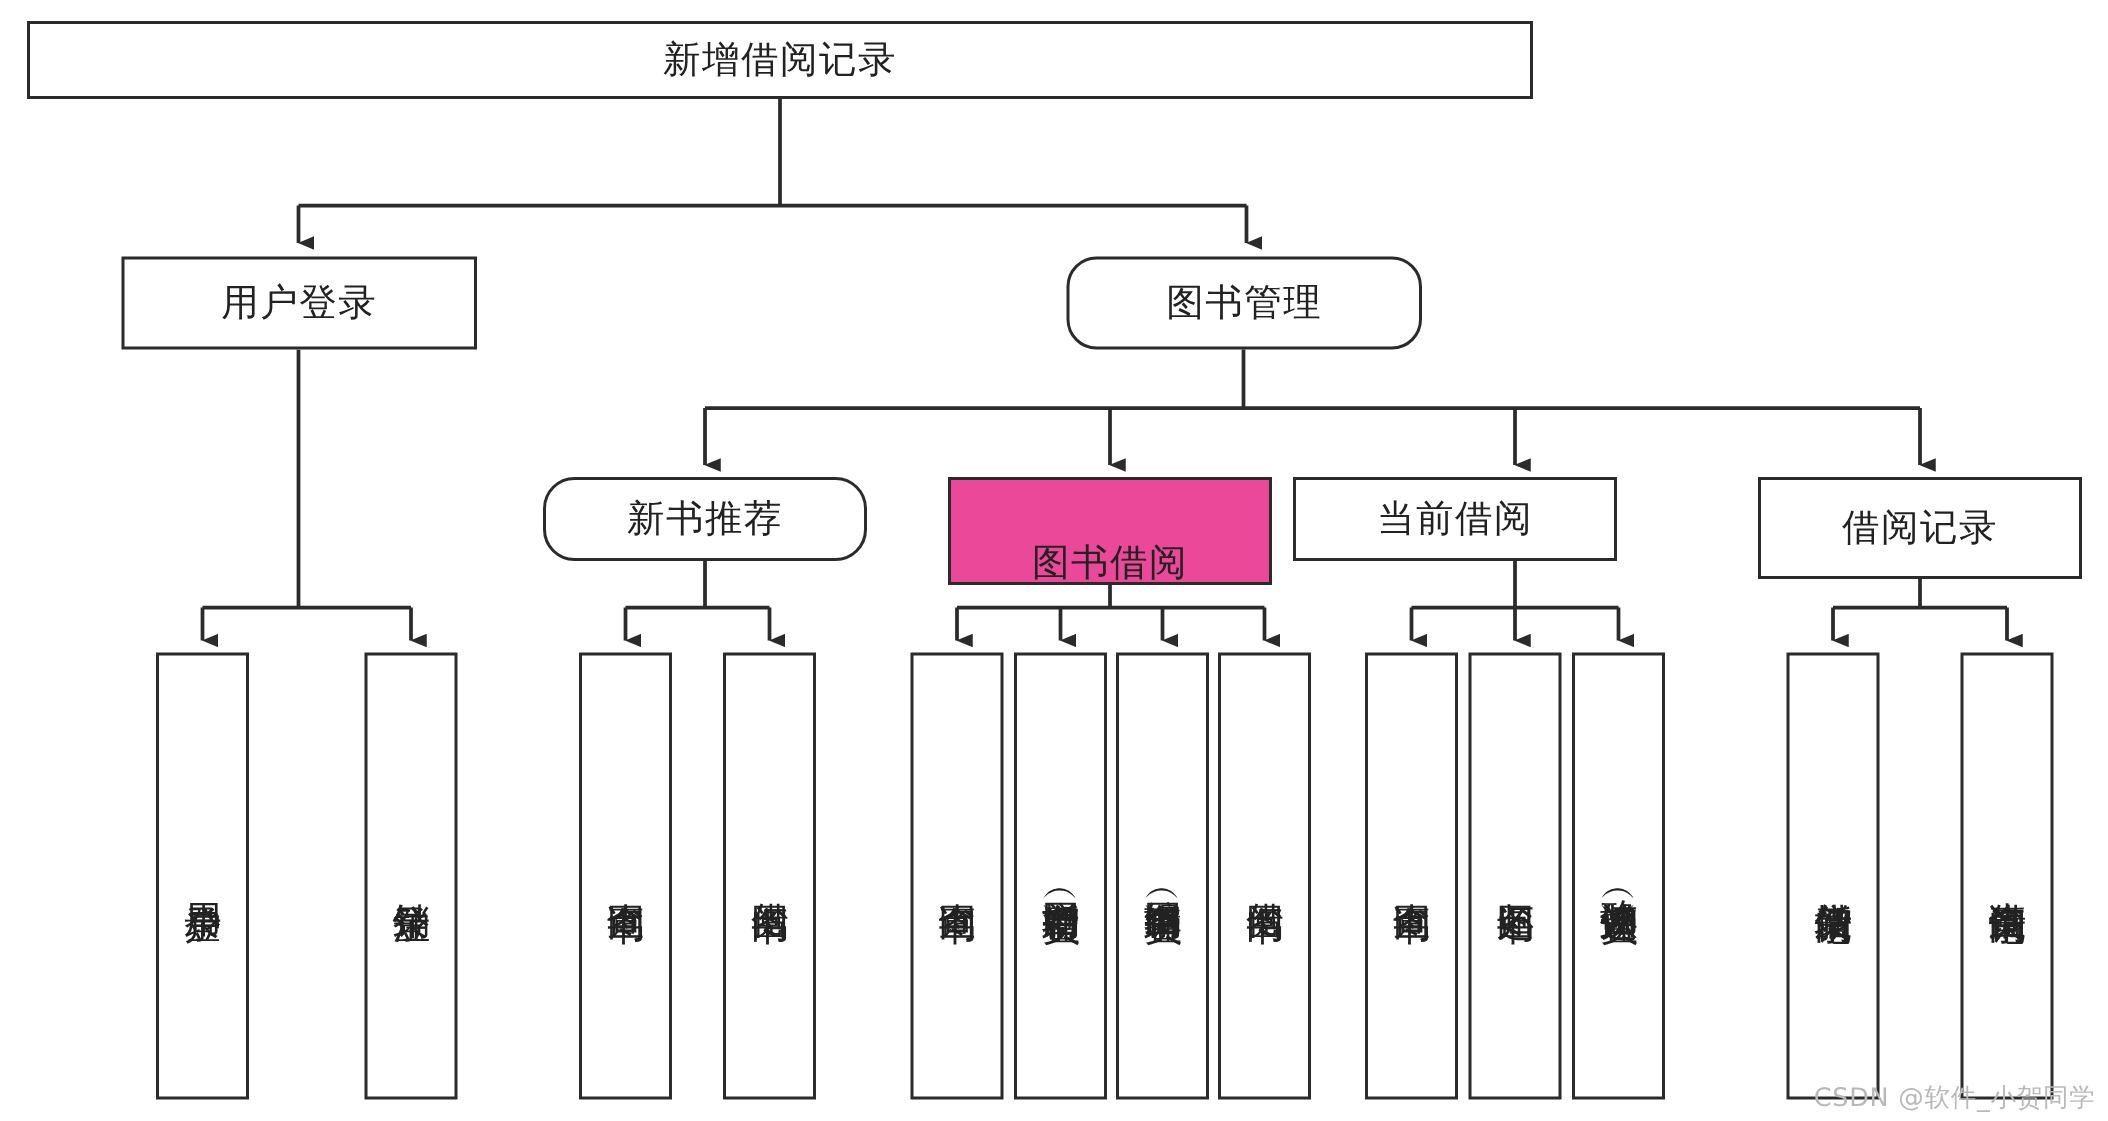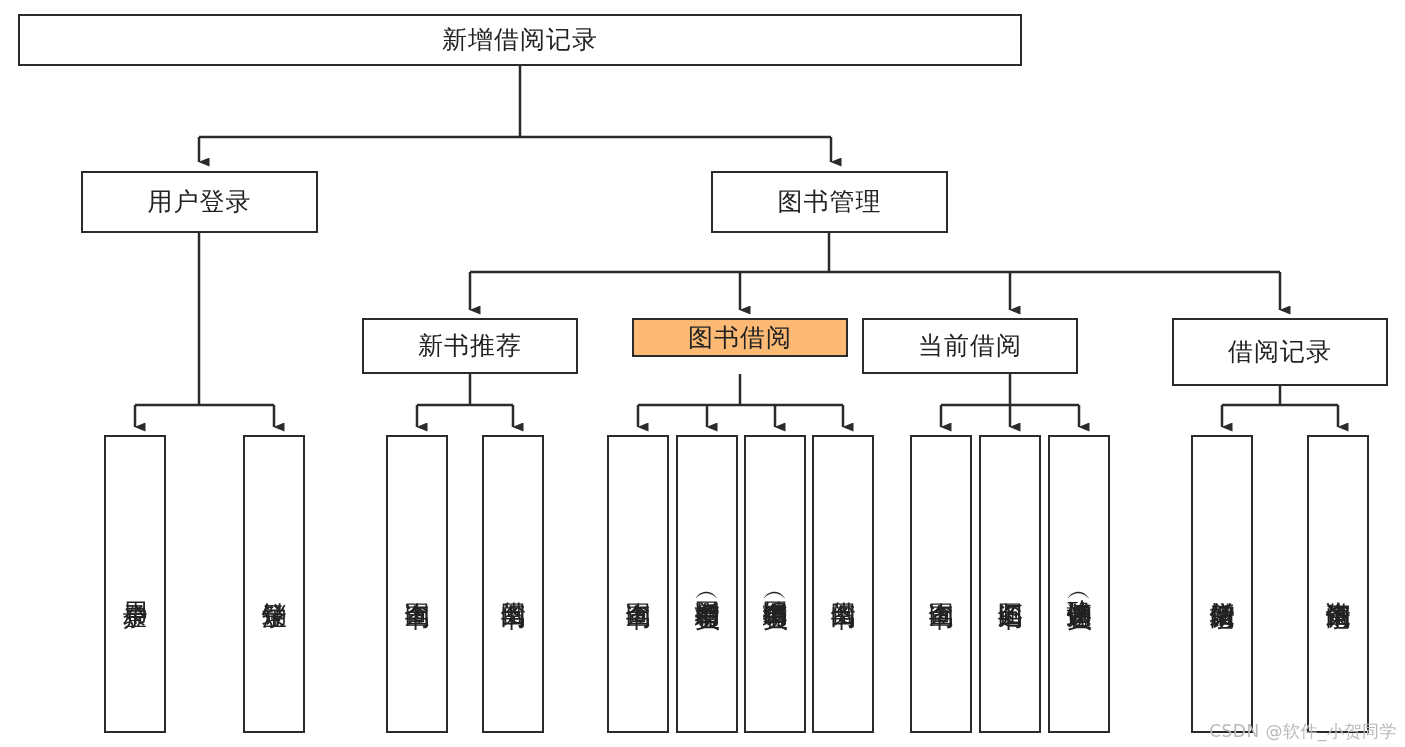--- a/index.html
+++ b/index.html
@@ -121,28 +121,28 @@
     </g>
   </svg>
 
   <div class="node node-h" style="left: 18px; top: 14px; width: 1004px; height: 52px; border-color: rgb(43, 43, 43); background: rgb(255, 255, 255); color: rgb(34, 34, 34);">
     <span>新增借阅记录</span>
   </div>
 
   <div class="node node-h" style="left: 81px; top: 171px; width: 237px; height: 62px; border-color: rgb(43, 43, 43); background: rgb(255, 255, 255); color: rgb(34, 34, 34);">
     <span>用户登录</span>
   </div>
-  <div class="node node-h" style="left: 711px; top: 171px; width: 237px; height: 62px; border-color: rgb(43, 43, 43); background: rgb(255, 255, 255); color: rgb(34, 34, 34);">
+  <div class="node node-h" style="left: 711px; top: 171px; width: 237px; height: 62px; border-color: rgb(43, 43, 43); background: rgb(255, 255, 255); color: rgb(34, 34, 34); border-radius: 20px;">
     <span>图书管理</span>
   </div>
 
-  <div class="node node-h" style="left: 362px; top: 318px; width: 216px; height: 56px; border-color: rgb(43, 43, 43); background: rgb(255, 255, 255); color: rgb(34, 34, 34);">
+  <div class="node node-h" style="left: 362px; top: 318px; width: 216px; height: 56px; border-color: rgb(43, 43, 43); background: rgb(255, 255, 255); color: rgb(34, 34, 34); border-radius: 21px;">
     <span>新书推荐</span>
   </div>
-  <div class="node node-h" style="left: 632px; top: 318px; width: 216px; height: 39px; border-color: rgb(43, 43, 43); background: #fdba74; color: rgb(34, 34, 34);">
+  <div class="node node-h" style="left: 632px; top: 318px; width: 216px; height: 72px; border-color: rgb(43, 43, 43); background: #ec4899; color: rgb(34, 34, 34); align-items: flex-end;">
     <span>图书借阅</span>
   </div>
   <div class="node node-h" style="left: 862px; top: 318px; width: 216px; height: 56px; border-color: rgb(43, 43, 43); background: rgb(255, 255, 255); color: rgb(34, 34, 34);">
     <span>当前借阅</span>
   </div>
   <div class="node node-h" style="left: 1172px; top: 318px; width: 216px; height: 68px; border-color: rgb(43, 43, 43); background: rgb(255, 255, 255); color: rgb(34, 34, 34);">
     <span>借阅记录</span>
   </div>
 
   <div class="node node-v" style="left: 104px; top: 435px; width: 62px; height: 298px; border-color: rgb(43, 43, 43); background: rgb(255, 255, 255); color: rgb(34, 34, 34);">

